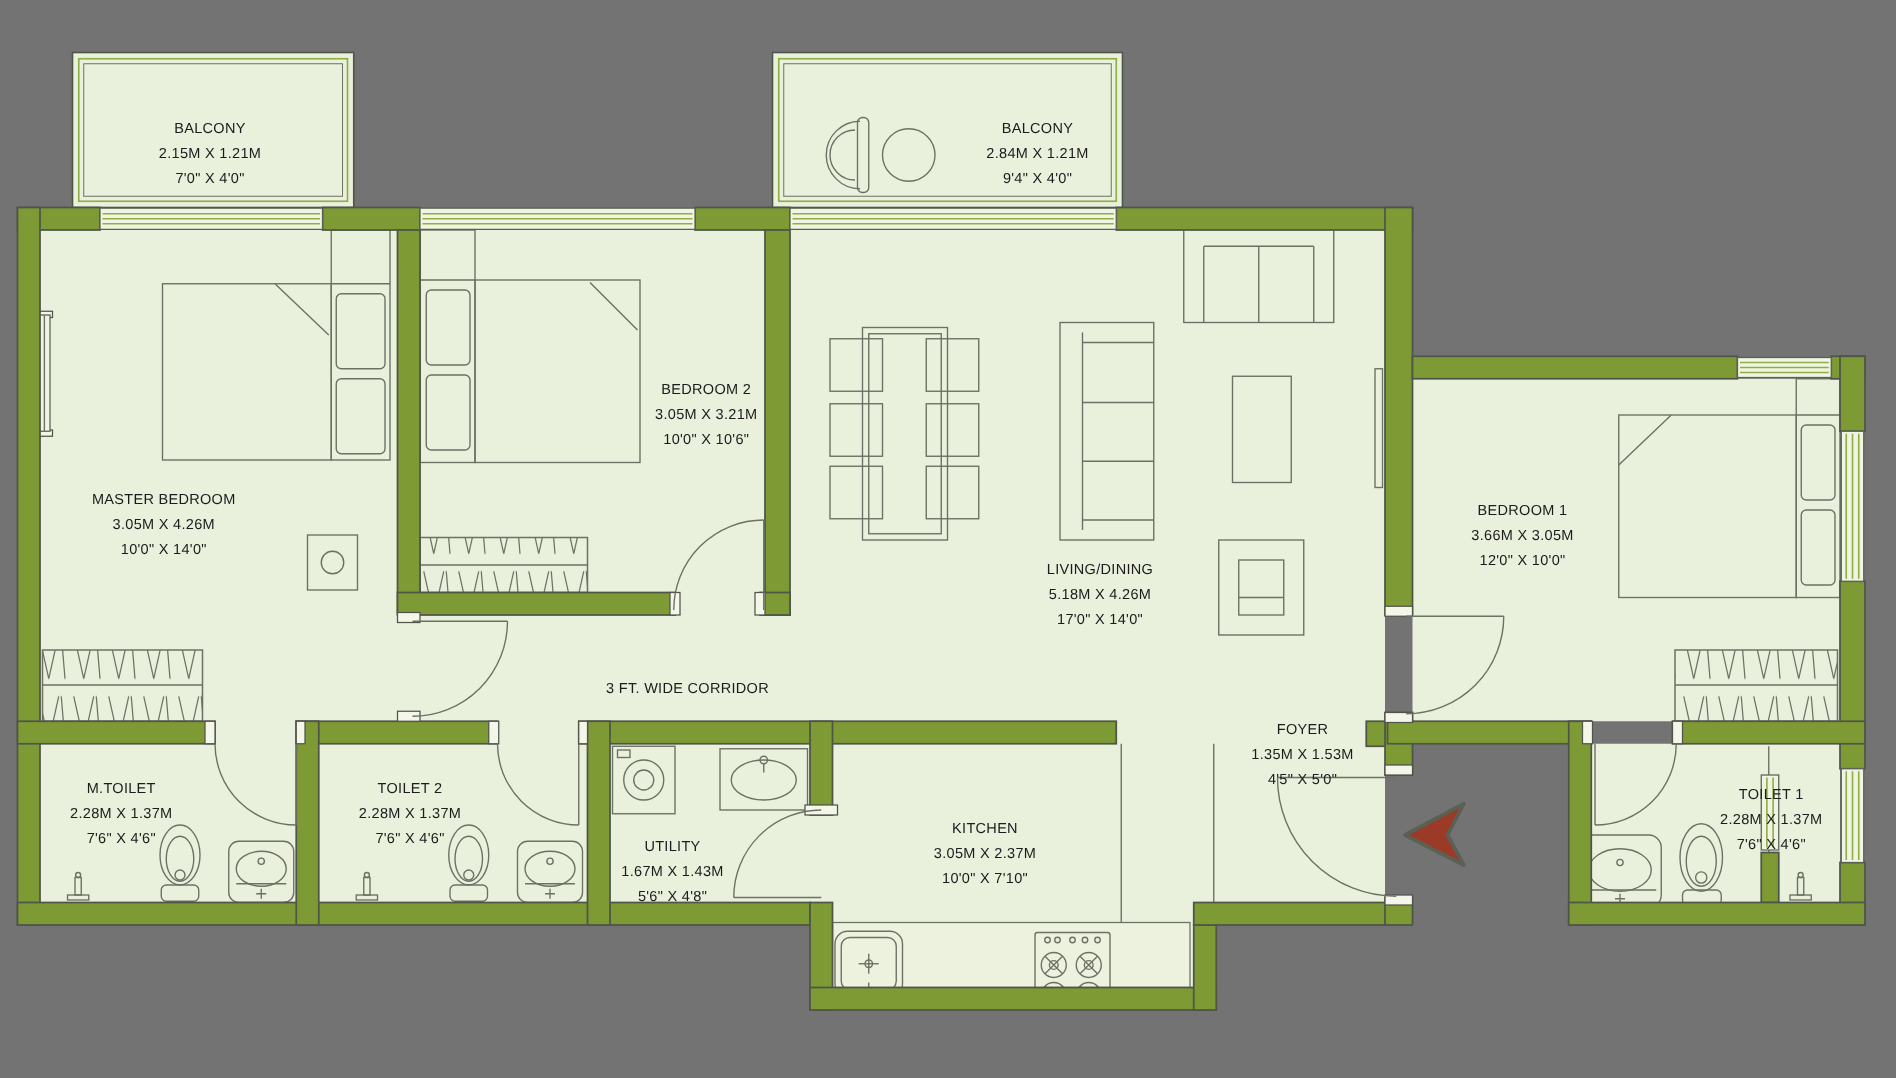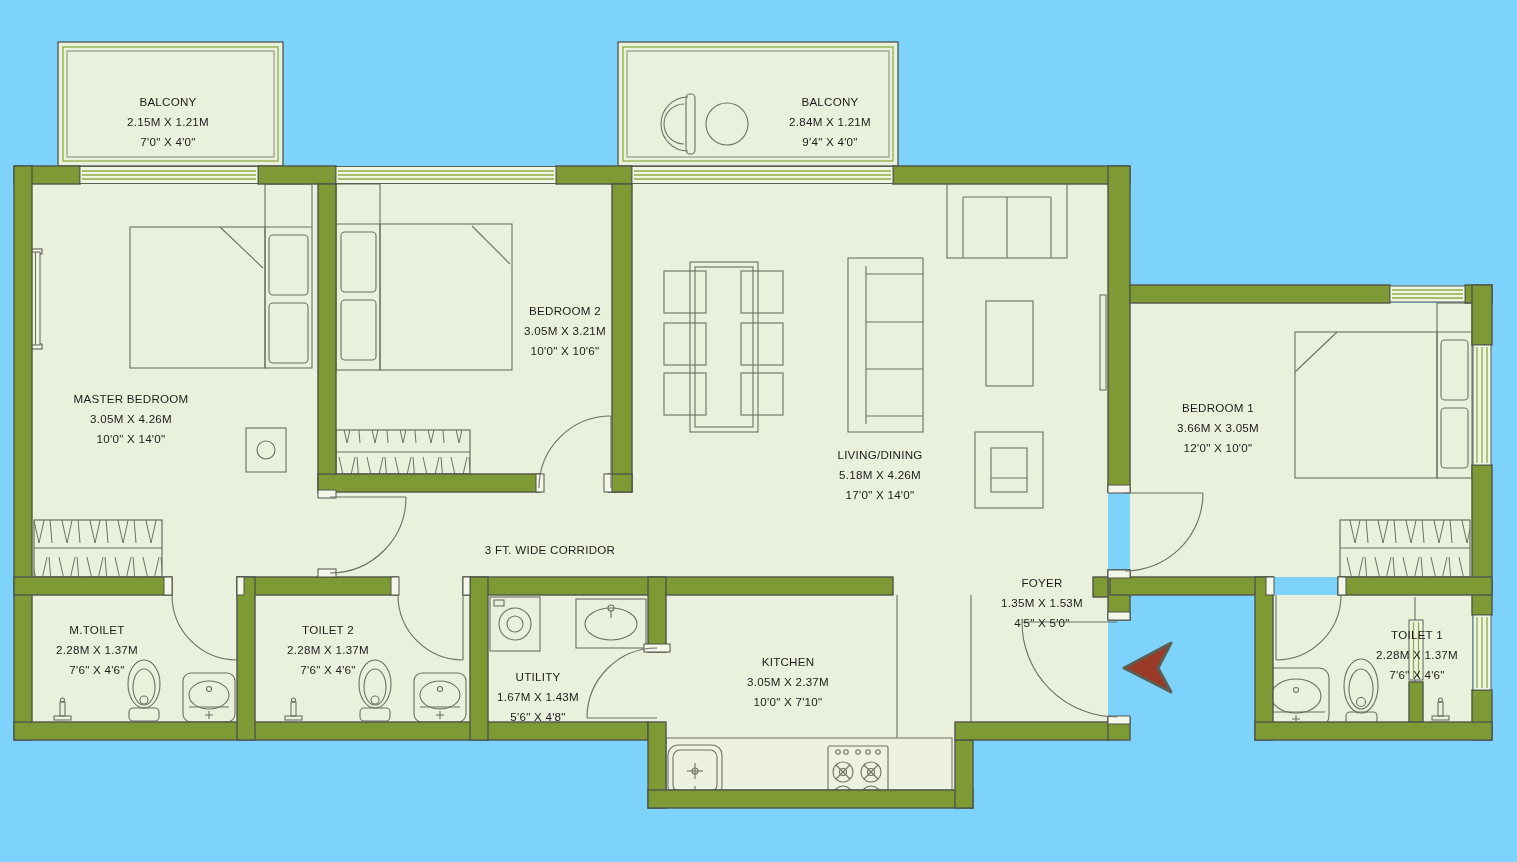--- a/index.html
+++ b/index.html
@@ -1,16 +1,16 @@
 <!DOCTYPE html>
 <html><head>
 <meta charset="utf-8">
 <style>
   html,body{margin:0;padding:0;background:#e6edd2;}
-  .stage{position:relative;width:1517px;height:862px;background:#7dd3fc;overflow:hidden;
+  .stage{position:relative;width:1517px;height:862px;background:#737373;overflow:hidden;
          font-family:"Liberation Sans", sans-serif;}
   .stage svg{position:absolute;left:0;top:0;}
   text.lbl{font-family:"Liberation Sans", sans-serif;font-size:11.6px;fill:#1c1c1c;
            text-anchor:middle;letter-spacing:.25px;}
   .wall{fill:#7d9a34;stroke:#50554a;stroke-width:1.4;}
   .floor{fill:#e9f0dc;}
   .winbg{fill:#f0f4e2;stroke:#596052;stroke-width:1;}
   .wline{stroke:#8fae45;stroke-width:1.3;fill:none;}
   .jamb{fill:#f4f6ea;stroke:#50554a;stroke-width:1;}
   .arc{stroke:#6b7164;stroke-width:1.1;fill:none;}

